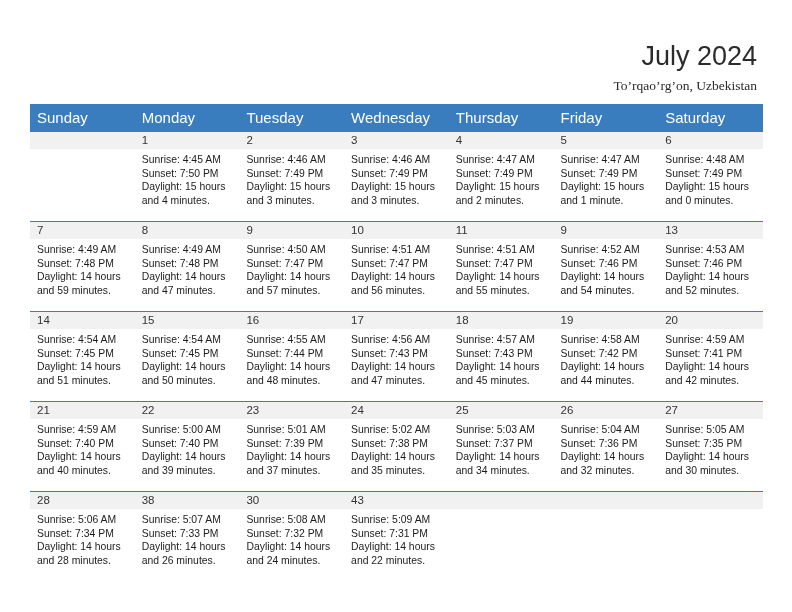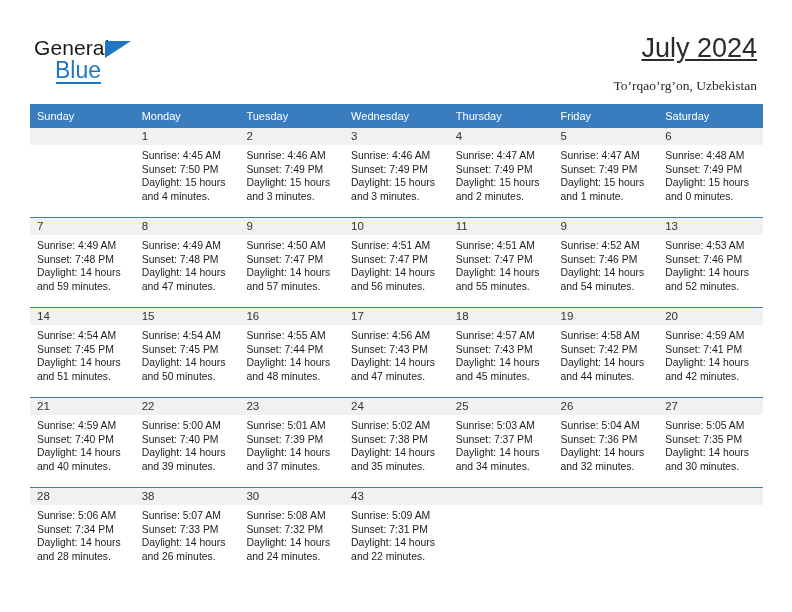--- a/index.html
+++ b/index.html
@@ -67,25 +67,24 @@
     left: 22px;
     top: 46px;
     width: 45px;
     height: 2px;
     background: #1f77c1;
   }
 
   .title {
     position: absolute;
     right: 35px;
-    top: 33px;
+    top: 41px;
     font-size: 27px;
     color: #2b2b2b;
     white-space: nowrap;
-    text-decoration: underline;
   }
   .subtitle {
     position: absolute;
     right: 35px;
     top: 78px;
     font-size: 13.5px;
     color: #2b2b2b;
     text-align: right;
     white-space: nowrap;
     font-family: Liberation Serif, serif;
@@ -96,21 +95,21 @@
     position: absolute;
     left: 30px;
     top: 104px;
     width: 733px;
     border-collapse: collapse;
     table-layout: fixed;
   }
   .calendar th {
     background: #3a7dbf;
     color: #ffffff;
-    font-size: 11px;
+    font-size: 15px;
     font-weight: normal;
     text-align: left;
     padding: 5px 0 5px 7px;
     height: 13px;
     border: none;
   }
   .calendar td {
     width: 104.7px;
     vertical-align: top;
     padding: 0;
@@ -145,26 +144,20 @@
     background: #f1f1f1;
   }
 </style>
 </head>
 <body>
 
 <div class="page">
 
   <div class="top">
 
-    <div class="logo">
-      <span class="logo-general">General</span>
-      <span class="logo-tri"></span>
-      <span class="logo-blue">Blue</span>
-      <span class="logo-underline"></span>
-    </div>
 
     <div class="title">July 2024</div>
     <div class="subtitle">To’rqao’rg’on, Uzbekistan</div>
   </div>
 
   <table class="calendar">
     <thead>
       <tr id="weekday-row">
           <th>Sunday</th>
           <th>Monday</th>

